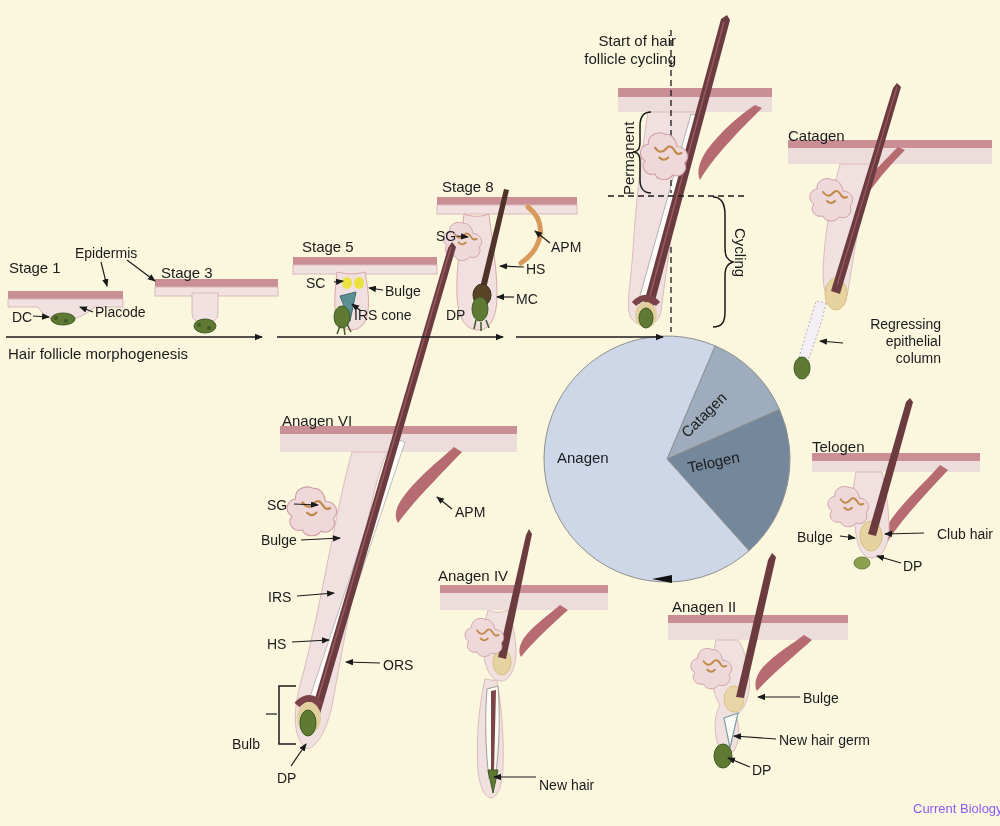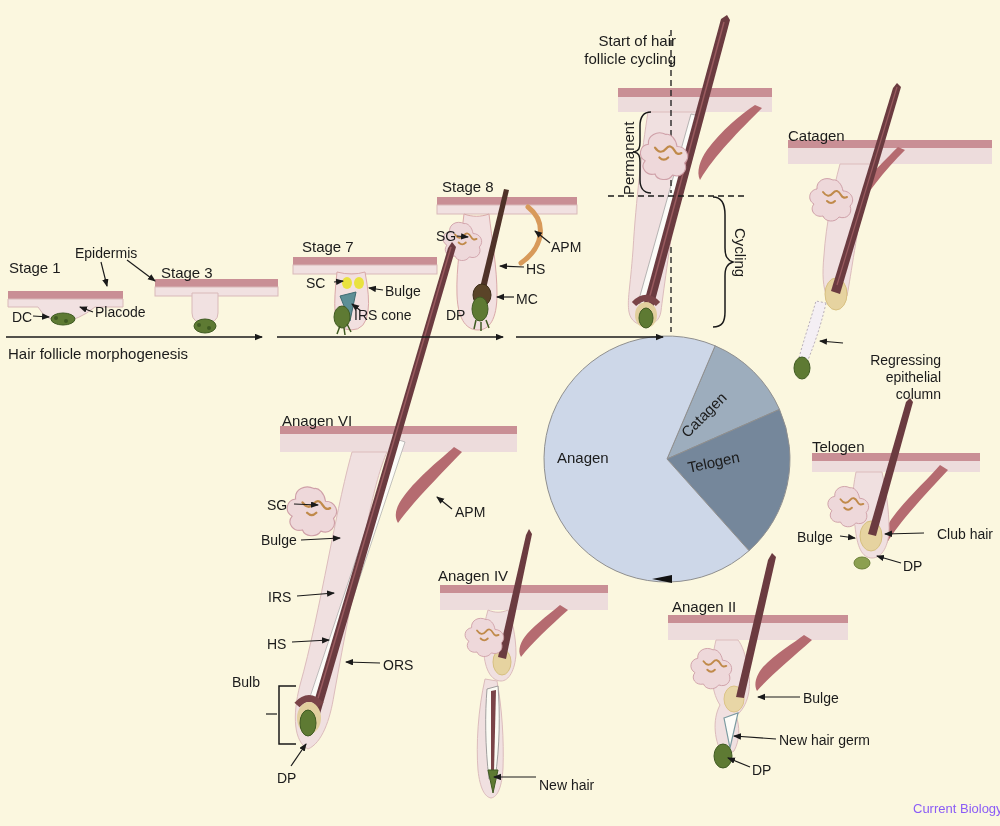--- a/index.html
+++ b/index.html
@@ -203,38 +203,38 @@
   </g>
 </svg>
 
 <div class="lbl ttl" style="left:9px;top:259px">Stage 1</div>
 <div class="lbl" style="left:75px;top:245px">Epidermis</div>
 <div class="lbl" style="left:12px;top:309px">DC</div>
 <div class="lbl" style="left:95px;top:304px">Placode</div>
 <div class="lbl ttl" style="left:161px;top:264px">Stage 3</div>
 <div class="lbl ttl" style="left:8px;top:345px">Hair follicle morphogenesis</div>
 
-<div class="lbl ttl" style="left:302px;top:238px">Stage 7</div>
+<div class="lbl ttl" style="left:302px;top:238px">Stage 5</div>
 <div class="lbl" style="left:306px;top:275px">SC</div>
 <div class="lbl" style="left:385px;top:283px">Bulge</div>
 <div class="lbl" style="left:354px;top:307px">IRS cone</div>
 
 <div class="lbl ttl" style="left:442px;top:178px">Stage 8</div>
 <div class="lbl" style="left:436px;top:228px">SG</div>
 <div class="lbl" style="left:551px;top:239px">APM</div>
 <div class="lbl" style="left:526px;top:261px">HS</div>
 <div class="lbl" style="left:516px;top:291px">MC</div>
 <div class="lbl" style="left:446px;top:307px">DP</div>
 
 <div class="lbl ttl wrap" style="left:562px;top:32px;width:114px">Start of hair follicle cycling</div>
 <div class="lbl rot-up" style="left:620px;top:195px">Permanent</div>
 <div class="lbl rot-down" style="left:749px;top:228px">Cycling</div>
 
 <div class="lbl ttl" style="left:788px;top:127px">Catagen</div>
-<div class="lbl wrap" style="left:845px;top:352px;width:96px">Regressing epithelial column</div>
+<div class="lbl wrap" style="left:845px;top:316px;width:96px">Regressing epithelial column</div>
 
 <div class="lbl ttl" style="left:812px;top:438px">Telogen</div>
 <div class="lbl" style="left:797px;top:529px">Bulge</div>
 <div class="lbl" style="left:937px;top:526px">Club hair</div>
 <div class="lbl" style="left:903px;top:558px">DP</div>
 
 <div class="lbl ttl" style="left:672px;top:598px">Anagen II</div>
 <div class="lbl" style="left:803px;top:690px">Bulge</div>
 <div class="lbl" style="left:779px;top:732px">New hair germ</div>
 <div class="lbl" style="left:752px;top:762px">DP</div>
@@ -242,21 +242,21 @@
 <div class="lbl ttl" style="left:438px;top:567px">Anagen IV</div>
 <div class="lbl" style="left:539px;top:777px">New hair</div>
 
 <div class="lbl ttl" style="left:282px;top:412px">Anagen VI</div>
 <div class="lbl" style="left:267px;top:497px">SG</div>
 <div class="lbl" style="left:455px;top:504px">APM</div>
 <div class="lbl" style="left:261px;top:532px">Bulge</div>
 <div class="lbl" style="left:268px;top:589px">IRS</div>
 <div class="lbl" style="left:267px;top:636px">HS</div>
 <div class="lbl" style="left:383px;top:657px">ORS</div>
-<div class="lbl" style="left:232px;top:674px">Bulb</div>
+<div class="lbl" style="left:232px;top:736px">Bulb</div>
 <div class="lbl" style="left:277px;top:770px">DP</div>
 
 <div class="lbl pie-lbl" style="left:557px;top:449px">Anagen</div>
 <div class="lbl pie-lbl rot-cat" style="left:684px;top:426px">Catagen</div>
 <div class="lbl pie-lbl rot-tel" style="left:686px;top:459px">Telogen</div>
 
 <div class="lbl credit" style="left:913px;top:801px">Current Biology</div>
 
 </div>
 

